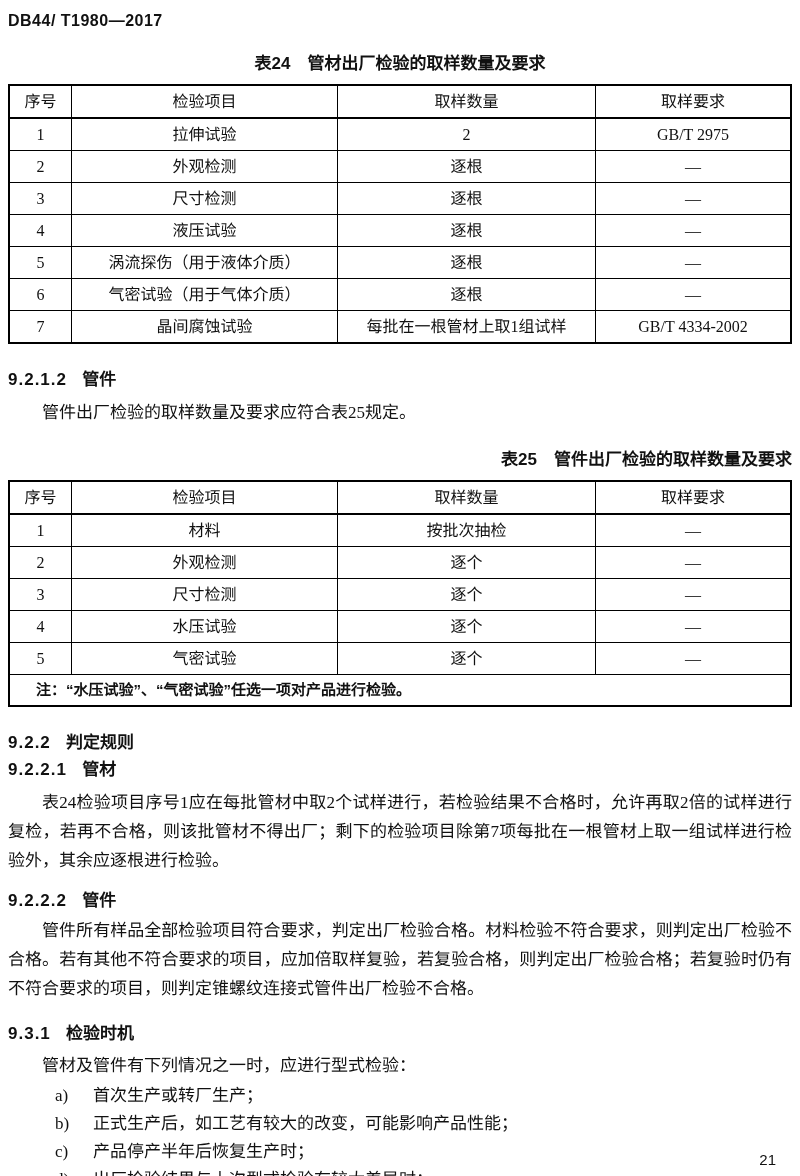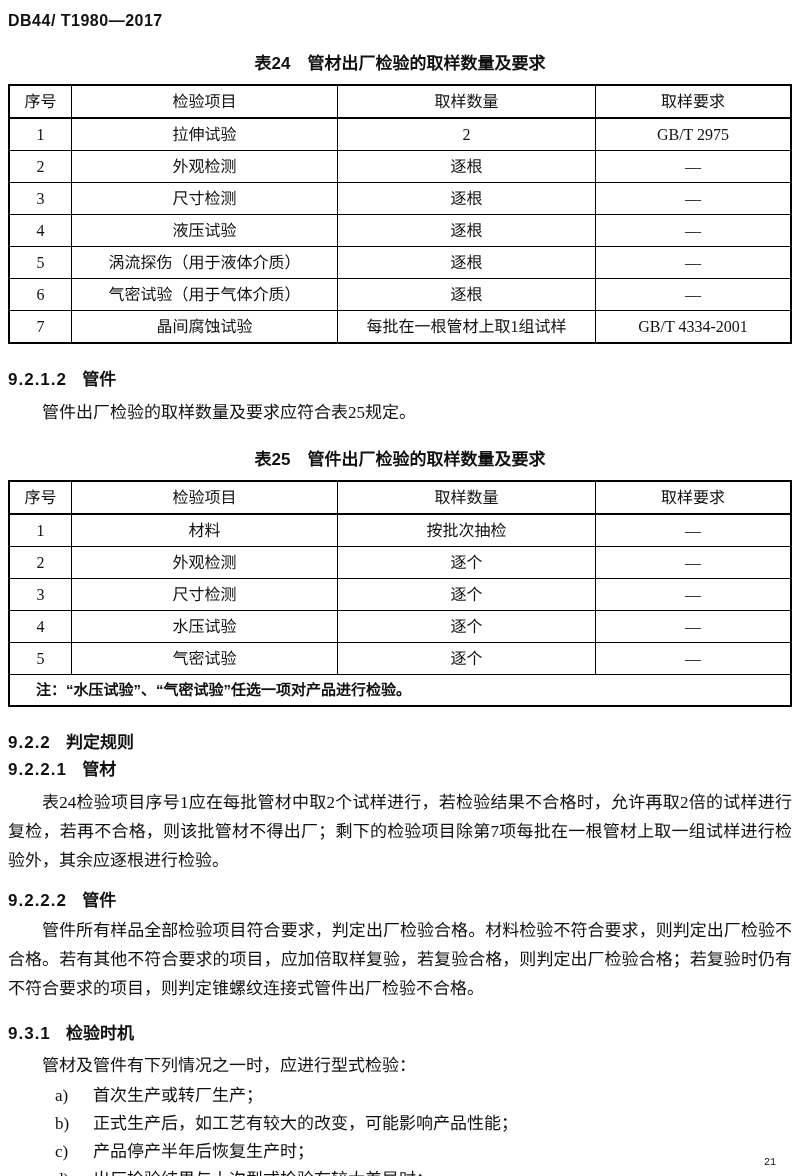--- a/index.html
+++ b/index.html
@@ -86,24 +86,24 @@
     display: flex;
     font-size: 17px;
     line-height: 28px;
     padding-left: 47px;
   }
   .list-item .marker { flex: none; width: 38px; }
   .page-number {
     position: absolute;
     right: 24px;
     bottom: 8px;
-    font-size: 10px;
-    font-family: Liberation Mono, monospace;
-  }
-  .mt-tight { margin-top: 18px; }
+    font-size: 15px;
+    font-family: Liberation Sans, sans-serif;
+  }
+  .mt-tight { margin-top: 18px; text-align: right; }
 </style>
 </head>
 <body>
 
 <div class="page">
 
   <div class="doc-header">
     <span>DB44/ T1980—2017</span>
   </div>
 
@@ -158,21 +158,21 @@
         <tr>
           <td>6</td>
           <td>气密试验（用于气体介质）</td>
           <td>逐根</td>
           <td>—</td>
         </tr>
         <tr>
           <td>7</td>
           <td>晶间腐蚀试验</td>
           <td>每批在一根管材上取1组试样</td>
-          <td>GB/T 4334-2001</td>
+          <td>GB/T 4334-2002</td>
         </tr>
       </tbody>
     </table>
 
   <div class="sec-heading">
     <span class="sec-num">9.2.1.2</span><span>管件</span>
   </div>
   <div class="para single">管件出厂检验的取样数量及要求应符合表25规定。</div>
 
   <div class="table-title mt-tight">表25　管件出厂检验的取样数量及要求</div>

